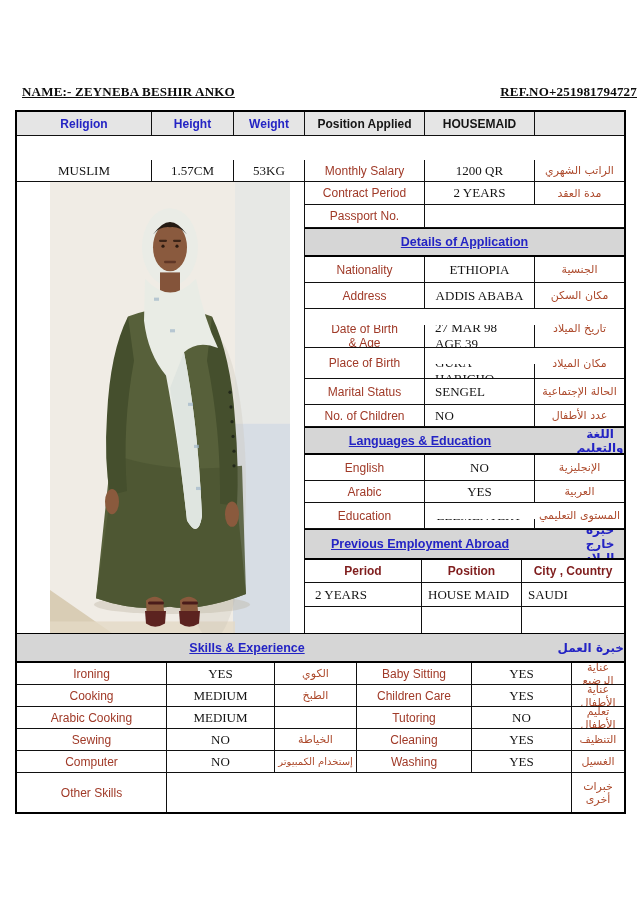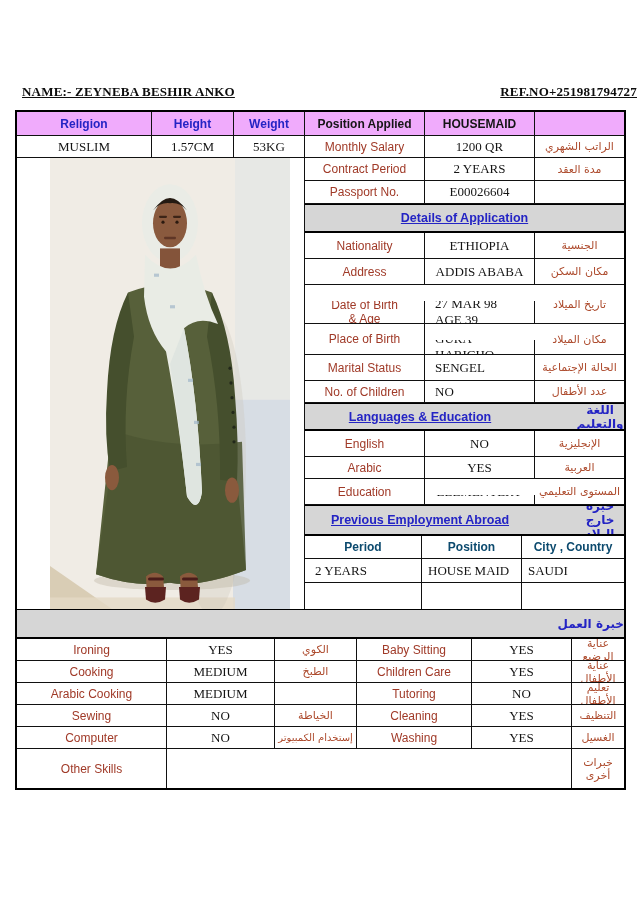--- a/index.html
+++ b/index.html
@@ -19,31 +19,31 @@
   .row:last-child{border-bottom:none;}
   .c{box-sizing:border-box;border-right:1px solid #111;display:flex;align-items:center;
      justify-content:center;text-align:center;overflow:hidden;line-height:1.2;}
   .c:last-child{border-right:none;}
   .grow{flex:1;}
 
   
   .lb{font:bold 12px "Liberation Sans",sans-serif;color:#2424c4;}
   .lk{font:bold 12px "Liberation Sans",sans-serif;color:#151515;}
   .lr{font:12px "Liberation Sans",sans-serif;color:#a03a28;}
-  .lrb{font:bold 12px "Liberation Sans",sans-serif;color:#0c4a6e;}
+  .lrb{font:bold 12px "Liberation Sans",sans-serif;color:#7f1d1d;}
   .val{font:13px "Liberation Serif",serif;color:#141414;}
   .ar{font:11px "DejaVu Sans",sans-serif;color:#ad4a2c;direction:rtl;}
   .sec-en{font:bold 12.5px "Liberation Sans",sans-serif;color:#2424c4;text-decoration:underline;}
   .sec-ar{font:bold 12px "DejaVu Sans",sans-serif;color:#2424c4;direction:rtl;margin-left:41px;}
   .pre{white-space:pre-line;margin-top:16px;}
   .left{justify-content:flex-start;text-align:left;padding-left:10px;}
 
   
-  .hdr-row{height:23px;background:#f0abfc;}
-  .val-row{height:21px;}
+  .hdr-row{height:23px;background:#e5e5e5;}
+  .val-row{height:21px;margin-top:24px;}
   .sec-row{background:#d6d6d6;border-top:1px solid #000;border-bottom:2px solid #000;}
 
   
   .w1{width:135px}.w2{width:82px}.w3{width:71px}.wl{width:120px}.wv{width:110px}
 
   
   .middle{display:flex;}
   .photo-cell{width:288px;box-sizing:border-box;border-right:1px solid #111;position:relative;background:#fff;}
   .right-col{flex:1;display:flex;flex-direction:column;}
   .right-col .row .wl{width:120px}.right-col .row .wv{width:110px}
@@ -148,21 +148,20 @@
       <div class="right-col">
 
         <div class="row h22">
           <div class="c wl lr">Contract Period</div>
           <div class="c wv val">2 YEARS</div>
           <div class="c grow ar">مدة العقد</div>
         </div>
 
         <div class="row h22">
           <div class="c wl lr">Passport No.</div>
-          <div class="c wv val">E00026604</div>
           <div class="c grow ar"></div>
         </div>
 
         <div class="row sec-row h26">
           <div class="c grow sec-en" style="border-right:none">Details of  Application</div>
         </div>
 
         <div class="row h25">
           <div class="c wl lr">Nationality</div>
           <div class="c wv val">ETHIOPIA</div>
@@ -246,20 +245,21 @@
         <div class="row h26" style="border-bottom:none">
           <div class="c we1 val"></div>
           <div class="c we2 val"></div>
           <div class="c grow val"></div>
         </div>
 
       </div>
     </div>
 
     <div class="row sec-row h27">
+      <div class="c sec-en" style="border-right:none;width:460px;">Skills &amp; Experience</div>
       <div class="c grow sec-ar" style="border-right:none;justify-content:flex-start;text-align:center;">خبرة العمل</div>
     </div>
 
     <div class="row h21">
       <div class="c s1 lr">Ironing</div>
       <div class="c s2 val">YES</div>
       <div class="c s3 ar">الكوي</div>
       <div class="c s4 lr">Baby Sitting</div>
       <div class="c s5 val">YES</div>
       <div class="c grow ar">عناية الرضيع</div>

